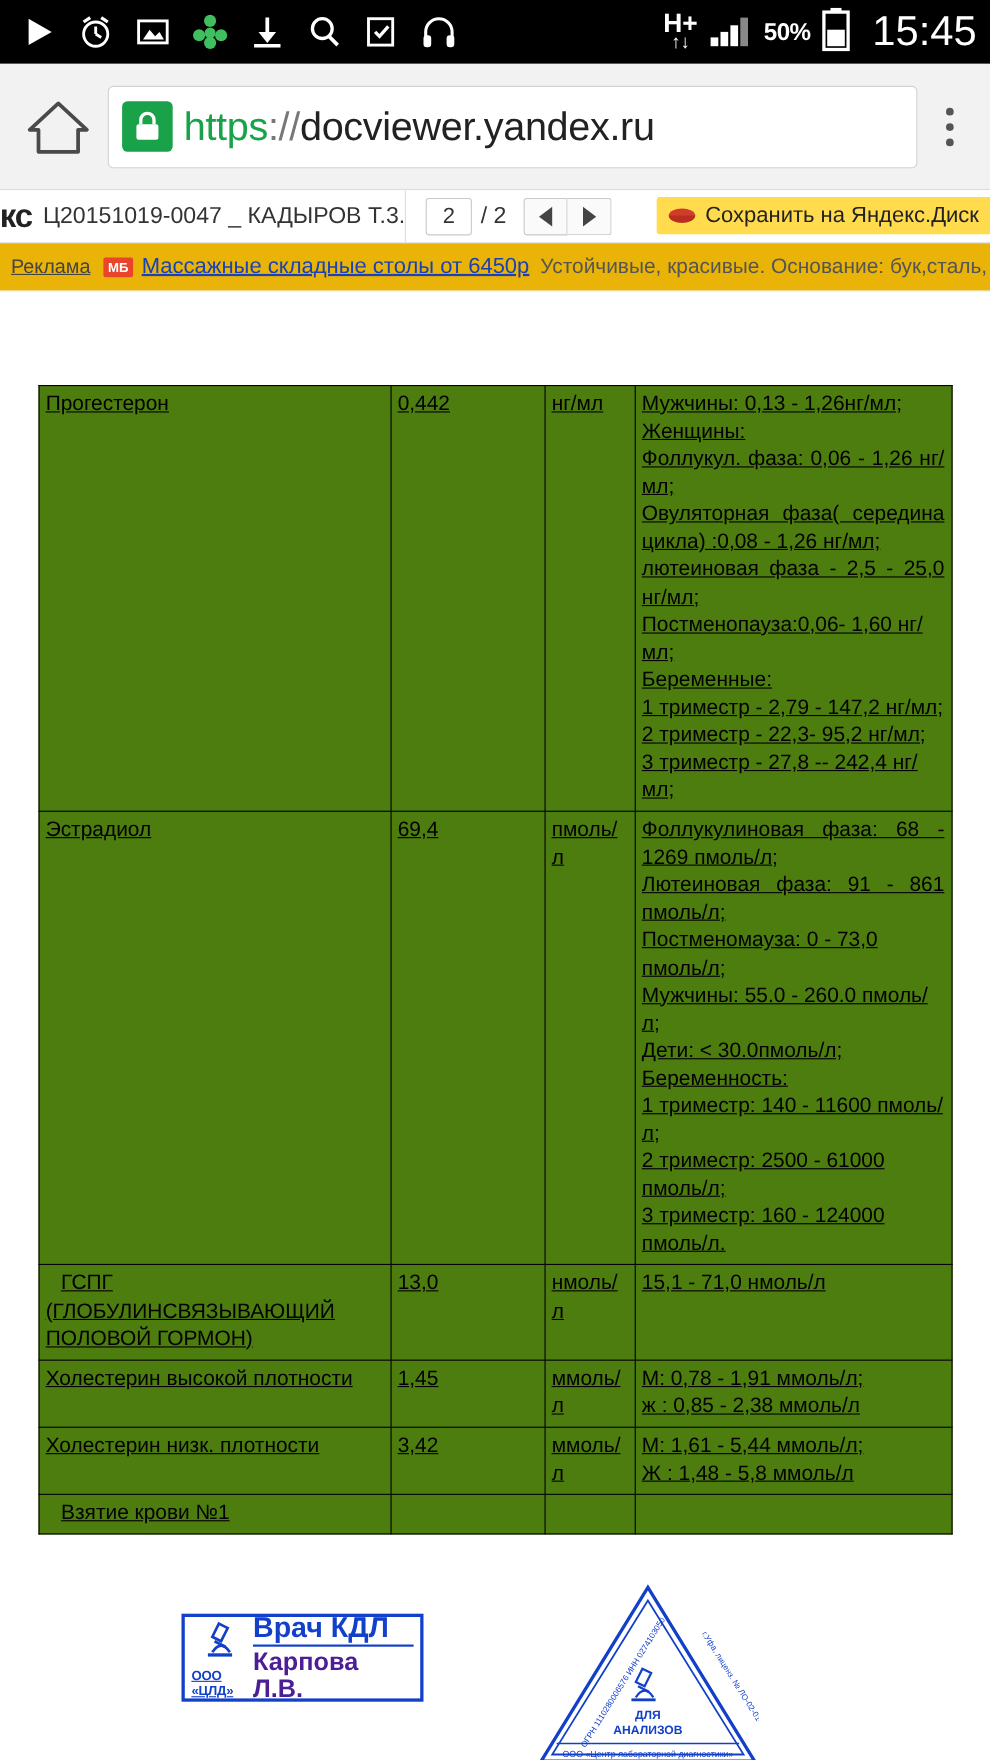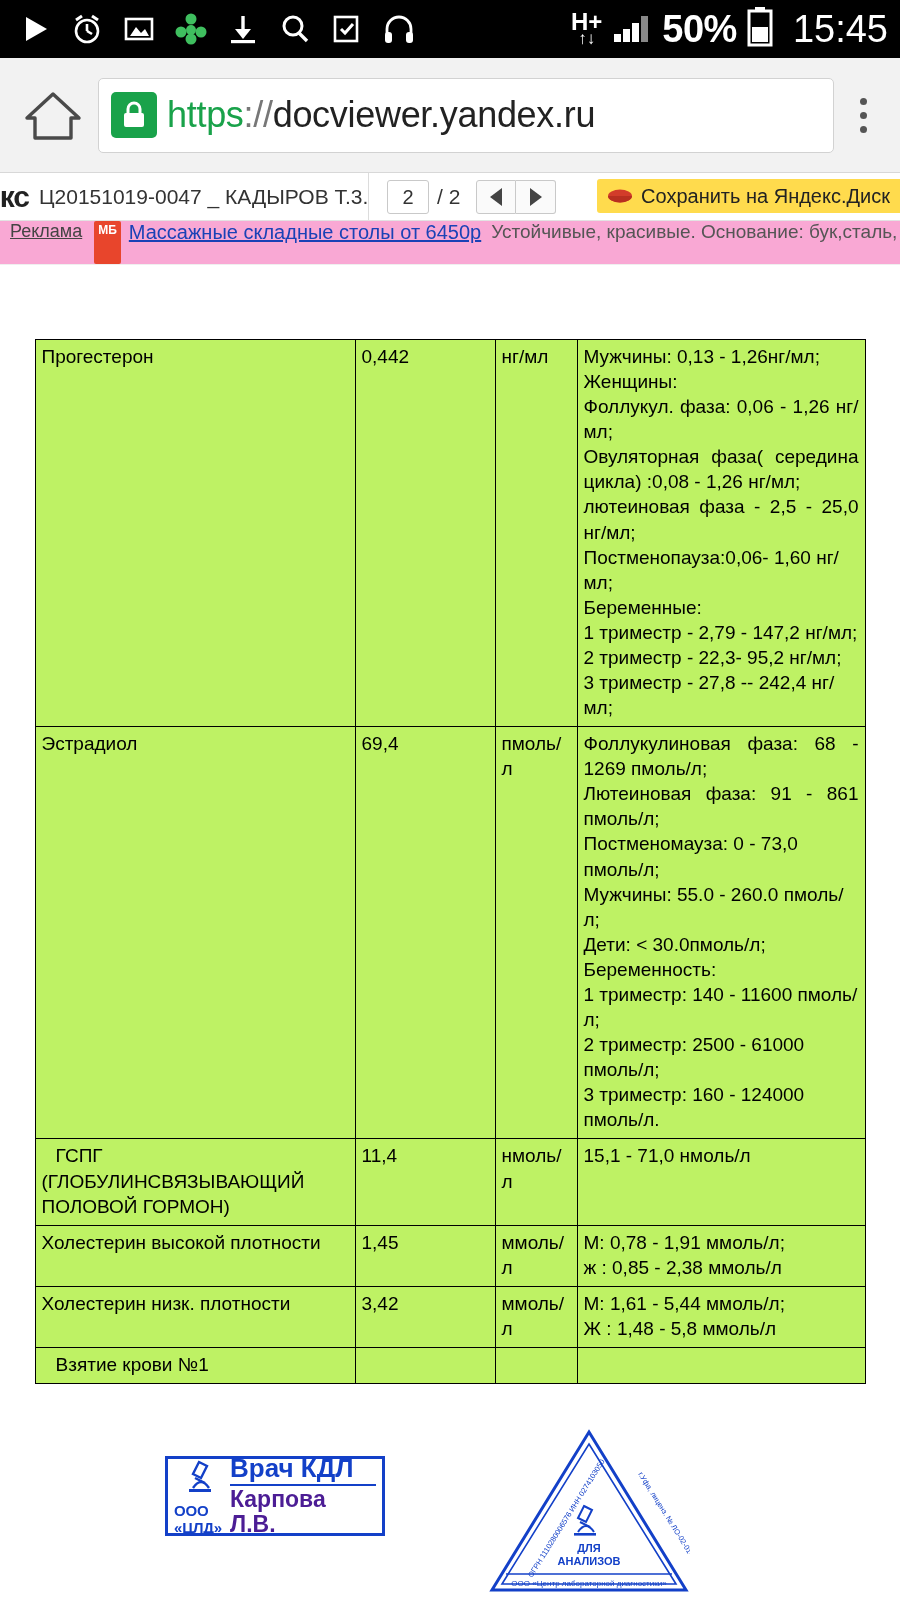--- a/index.html
+++ b/index.html
@@ -16,21 +16,21 @@
     background: #000000;
     display: flex;
     align-items: center;
     padding: 0 12px 0 18px;
     color: #ffffff;
   }
   .sb-icons { display: flex; align-items: center; gap: 18px; flex: 1; }
   .sb-ic { width: 34px; height: 34px; display: block; }
   .sb-right { display: flex; align-items: center; gap: 10px; }
   .sb-batt-text {
-    font-size: 38px; font-weight: bold; letter-spacing: -0.5px;
+    font-size: 22px; font-weight: bold; letter-spacing: -0.5px;
   }
   .sb-clock {
     font-size: 38px; font-weight: normal; letter-spacing: 0px;
     margin-left: 10px;
   }
   .hplus { display: flex; flex-direction: column; align-items: center; line-height: 0.85; }
   .hplus .t { font-size: 24px; font-weight: bold; }
   .hplus .b { font-size: 17px; font-weight: bold; }
 
   
@@ -139,22 +139,22 @@
     padding: 0 10px 0 10px;
     font-size: 20px; color: #222;
     white-space: nowrap;
     border-radius: 3px 0 0 3px;
   }
   .disk-ic { width: 26px; height: 18px; display:block; }
 
   
   .adbar {
     height: 44px;
-    background: #f9a8d4;
-    display: flex; 
+    background: #eab308;
+    display: flex; align-items: center;
     padding: 0 10px;
     font-size: 19px; color: #555;
     border-bottom: 1px solid #efefef;
     white-space: nowrap; overflow: hidden;
   }
   .ad-label { text-decoration: underline; color: #444; margin-right: 12px; font-size: 18px; }
   .ad-badge {
     background: #e8452c; color: #fff; font-size: 12px; font-weight: bold;
     padding: 2px 4px; border-radius: 2px; margin-right: 8px;
   }
@@ -163,24 +163,25 @@
 
   
   .docarea {
     background: #ffffff;
     padding: 70px 0 0 0;
     height: calc(1600px - 58px - 115px - 48px - 44px);
     overflow: hidden;
   }
   table.doc {
     border-collapse: collapse;
-    margin: 4px auto;
+    margin: 15px auto;
     width: 830px;
     table-layout: fixed;
-    background: #bef264;
+    background: #4d7c0f;
+    text-decoration: underline;
   }
   table.doc td {
     border: 1px solid #000;
     vertical-align: top;
     font-size: 19px;
     line-height: 1.32;
     padding: 4px 6px 6px 6px;
     color: #000;
     font-family: "Liberation Sans", sans-serif;
   }
@@ -202,21 +203,21 @@
     left: 165px; top: 28px;
     width: 220px; height: 80px;
     border: 3px solid #1340c8;
     display: flex; align-items: center;
     padding: 3px 6px;
   }
   .stamp-rect .sr-left {
     width: 52px; display: flex; flex-direction: column; align-items: center;
     color: #1340c8;
   }
-  .sr-left .micro { font-size: 15px; font-weight: bold; letter-spacing: -0.2px; margin-top: 2px; }
+  .sr-left .micro { font-size: 12px; font-weight: bold; letter-spacing: -0.2px; margin-top: 2px; text-decoration: underline; }
   .stamp-rect .sr-right { flex: 1; padding-left: 4px; }
   .sr-right .l1 { font-size: 26px; font-weight: bold; color: #1340c8; line-height: 1.05; }
   .sr-right .l2 { font-size: 23px; font-weight: bold; color: #4c1d95; line-height: 1.1; border-top: 2px solid #1340c8; margin-top: 2px; padding-top: 1px;}
 
   .stamp-tri {
     position: absolute;
     left: 488px; top: 0px;
     width: 202px; height: 166px;
   }
   .stamp-tri svg { display: block; }
@@ -398,21 +399,21 @@
           <div>Дети: &lt; 30.0пмоль/л;</div>
           <div>Беременность:</div>
           <div>1 триместр: 140 - 11600 пмоль/л;</div>
           <div>2 триместр: 2500 - 61000 пмоль/л;</div>
           <div>3 триместр: 160 - 124000 пмоль/л.</div>
         </td>
       </tr>
 
       <tr>
         <td class="c-name ind">ГСПГ      (ГЛОБУЛИНСВЯЗЫВАЮЩИЙ ПОЛОВОЙ ГОРМОН)</td>
-        <td class="c-val">11,4</td>
+        <td class="c-val">13,0</td>
         <td class="c-unit">нмоль/л</td>
         <td class="c-ref">
           <div>15,1 - 71,0 нмоль/л</div>
         </td>
       </tr>
 
       <tr>
         <td class="c-name">Холестерин высокой плотности</td>
         <td class="c-val">1,45</td>
         <td class="c-unit">ммоль/л</td>

